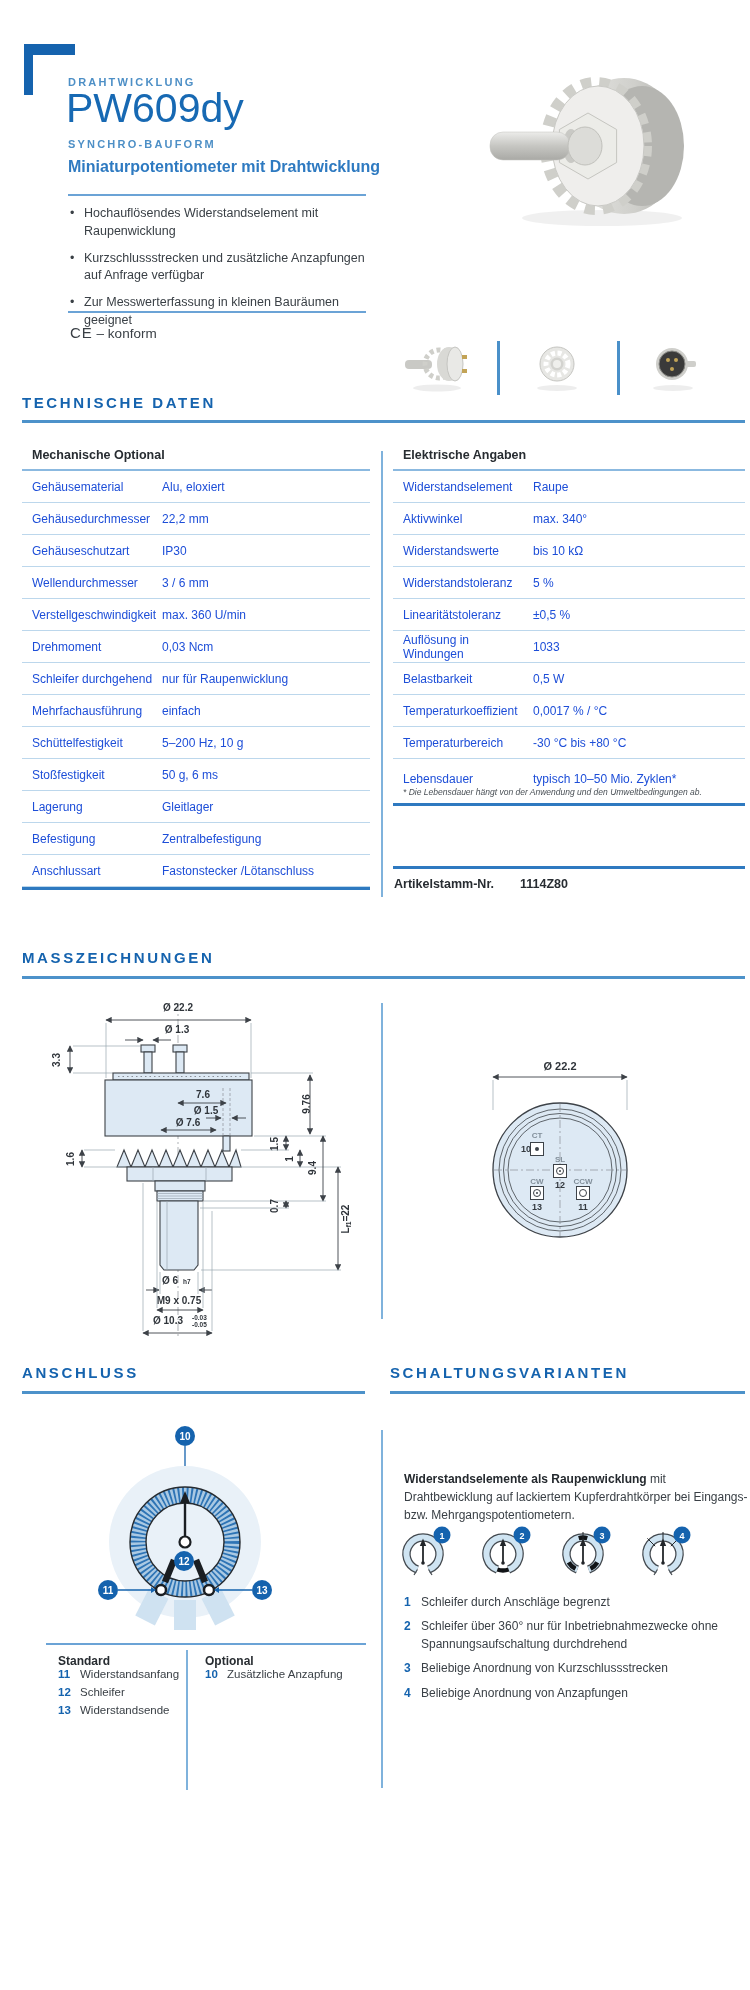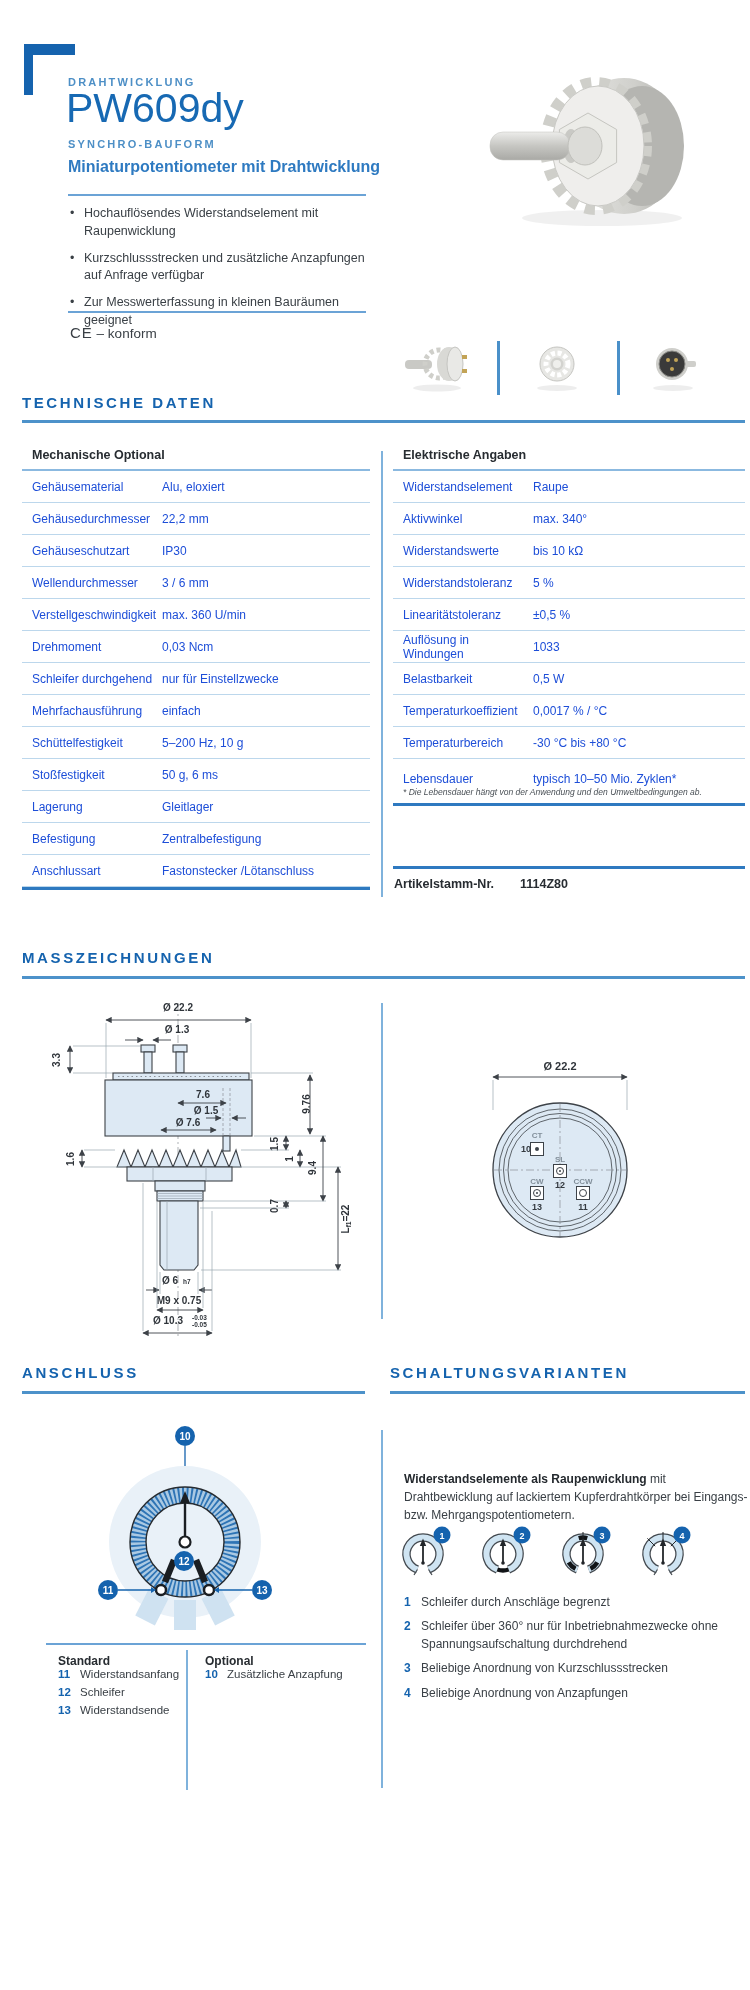--- a/index.html
+++ b/index.html
@@ -171,21 +171,21 @@
         <div class="trow">
           <span class="tlabel">Verstellgeschwindigkeit</span>
           <span class="tvalue">max. 360 U/min</span>
         </div>
         <div class="trow">
           <span class="tlabel">Drehmoment</span>
           <span class="tvalue">0,03 Ncm</span>
         </div>
         <div class="trow">
           <span class="tlabel">Schleifer durchgehend</span>
-          <span class="tvalue">nur für Einstellzwecke</span>
+          <span class="tvalue">nur für Raupenwicklung</span>
         </div>
         <div class="trow">
           <span class="tlabel">Mehrfachausführung</span>
           <span class="tvalue">einfach</span>
         </div>
         <div class="trow">
           <span class="tlabel">Schüttelfestigkeit</span>
           <span class="tvalue">5–200 Hz, 10 g</span>
         </div>
         <div class="trow">

